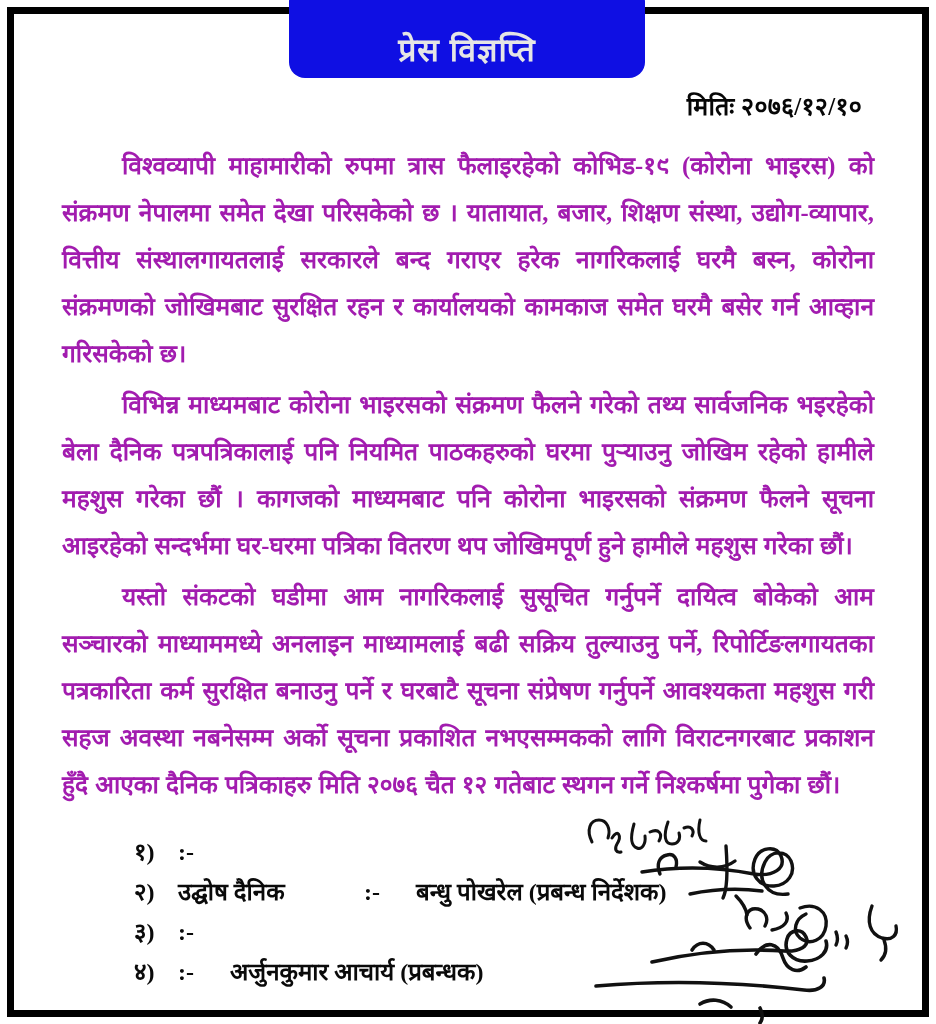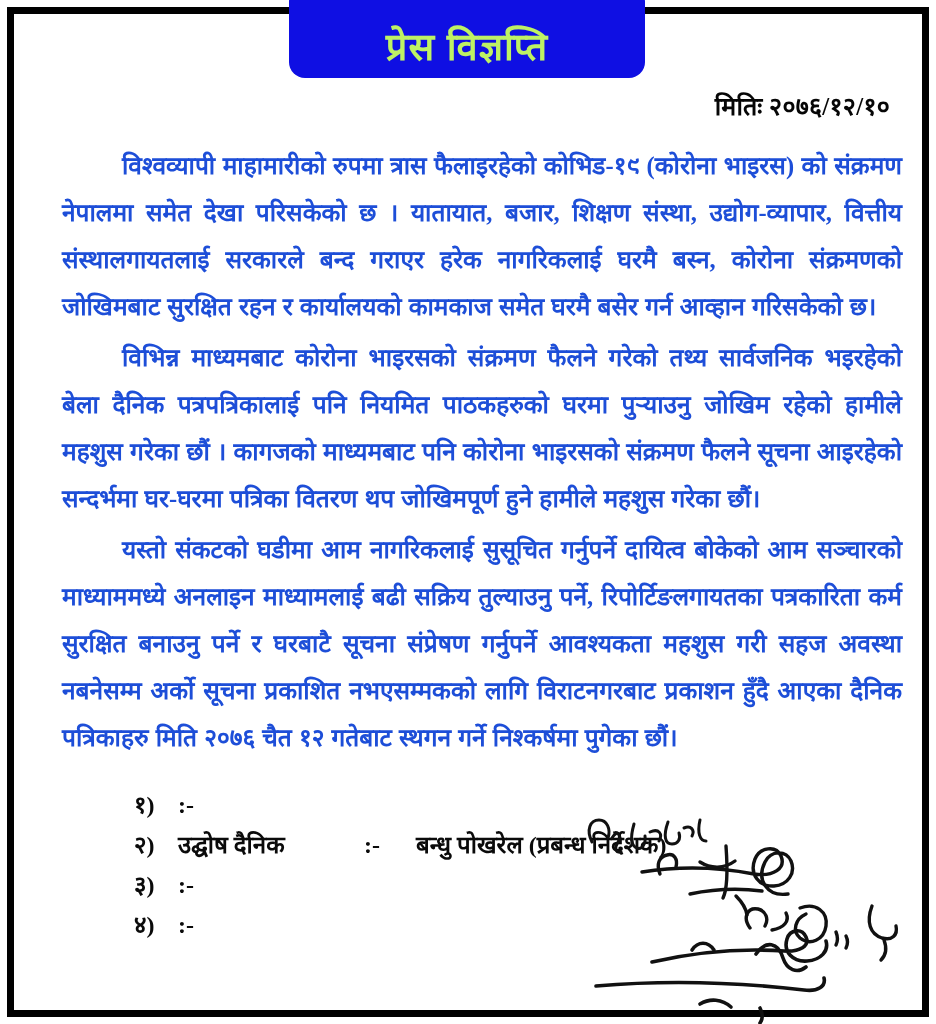--- a/index.html
+++ b/index.html
@@ -39,59 +39,59 @@
     width: 356px;
     height: 92px;
     background: #0f0fe3;
     border-radius: 16px;
     display: flex;
     align-items: flex-end;
     justify-content: center;
     z-index: 3;
   }
   #banner-title {
-    color: #bef264;
+    color: #e5e5e5;
     font-family: "Liberation Sans", "DejaVu Sans", sans-serif;
-    font-size: 38px;
+    font-size: 32px;
     font-weight: 700;
     line-height: 1;
     padding-bottom: 12px;
     letter-spacing: 1px;
     white-space: nowrap;
   }
 
   
   #content {
     position: absolute;
     left: 0;
     top: 0;
     width: 936px;
     height: 1024px;
     box-sizing: border-box;
-    padding: 88px 34px 0 62px;
+    padding: 88px 62px 0 62px;
     z-index: 2;
   }
 
   #date-line {
     text-align: right;
     padding-right: 12px;
     font-size: 25px;
     font-weight: 700;
     color: #060606;
     letter-spacing: 0.3px;
     margin-bottom: 20px;
   }
 
   .para {
     text-align: justify;
     text-justify: inter-word;
     text-align-last: left;
     font-size: 24.5px;
     line-height: 47px;
-    color: #1d4ed8;
+    color: #a21caf;
     text-indent: 60px;
     margin: 0 0 4px 0;
     font-weight: 600;
     word-spacing: 1px;
   }
 
   
   #signatories {
     margin-top: 26px;
     padding-left: 72px;
@@ -171,20 +171,21 @@
       </div>
 
       <div class="sig-row">
         <span class="sig-index">३)</span>
         <span class="sig-colon">:-</span>
       </div>
 
       <div class="sig-row">
         <span class="sig-index">४)</span>
         <span class="sig-colon">:-</span>
+        <span class="sig-person">अर्जुनकुमार आचार्य (प्रबन्धक)</span>
       </div>
 
     </div>
   </div>
 
   <div id="signature-layer">
     <svg width="936" height="1024" viewBox="0 0 936 1024" fill="none" xmlns="http://www.w3.org/2000/svg">
 
       <g stroke="#111" stroke-width="3" stroke-linecap="round" stroke-linejoin="round" fill="none">
         <path d="M592 842 c-6 -12 -2 -22 7 -22 c8 0 12 9 9 18"></path>

